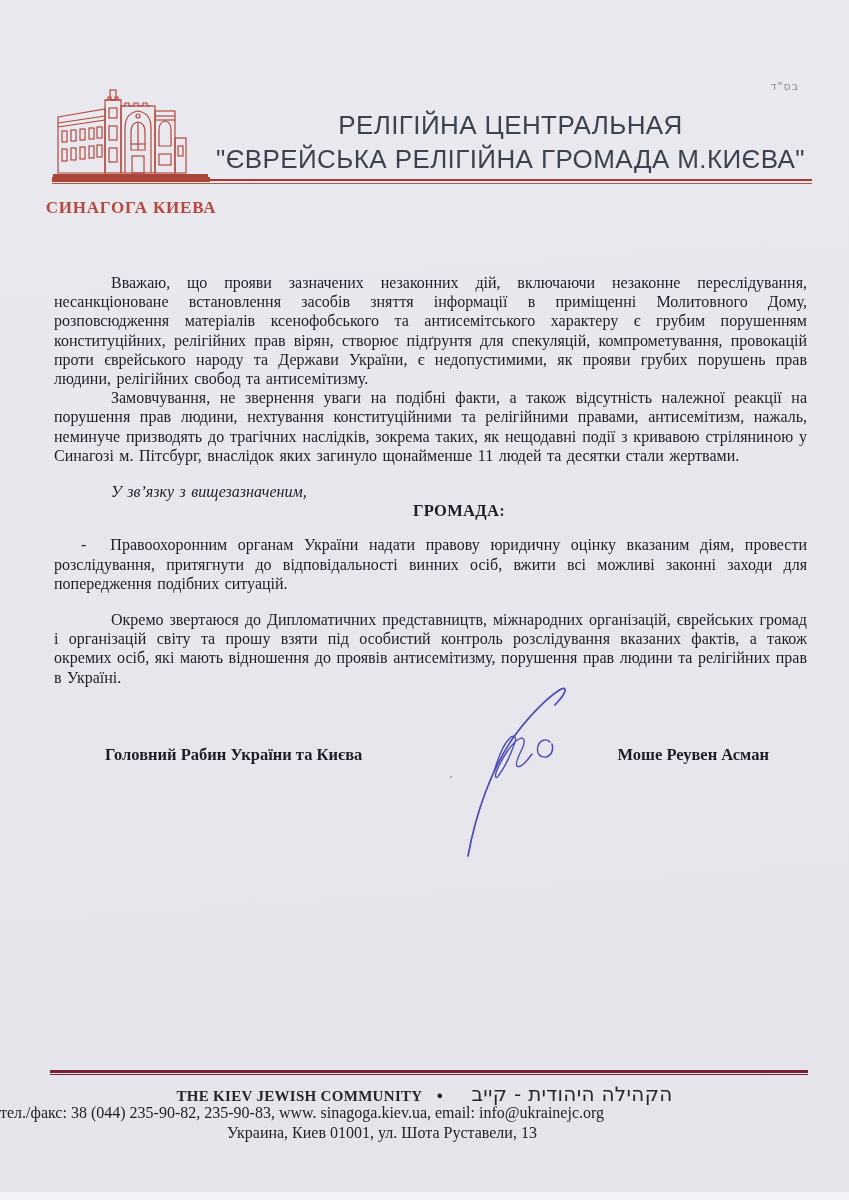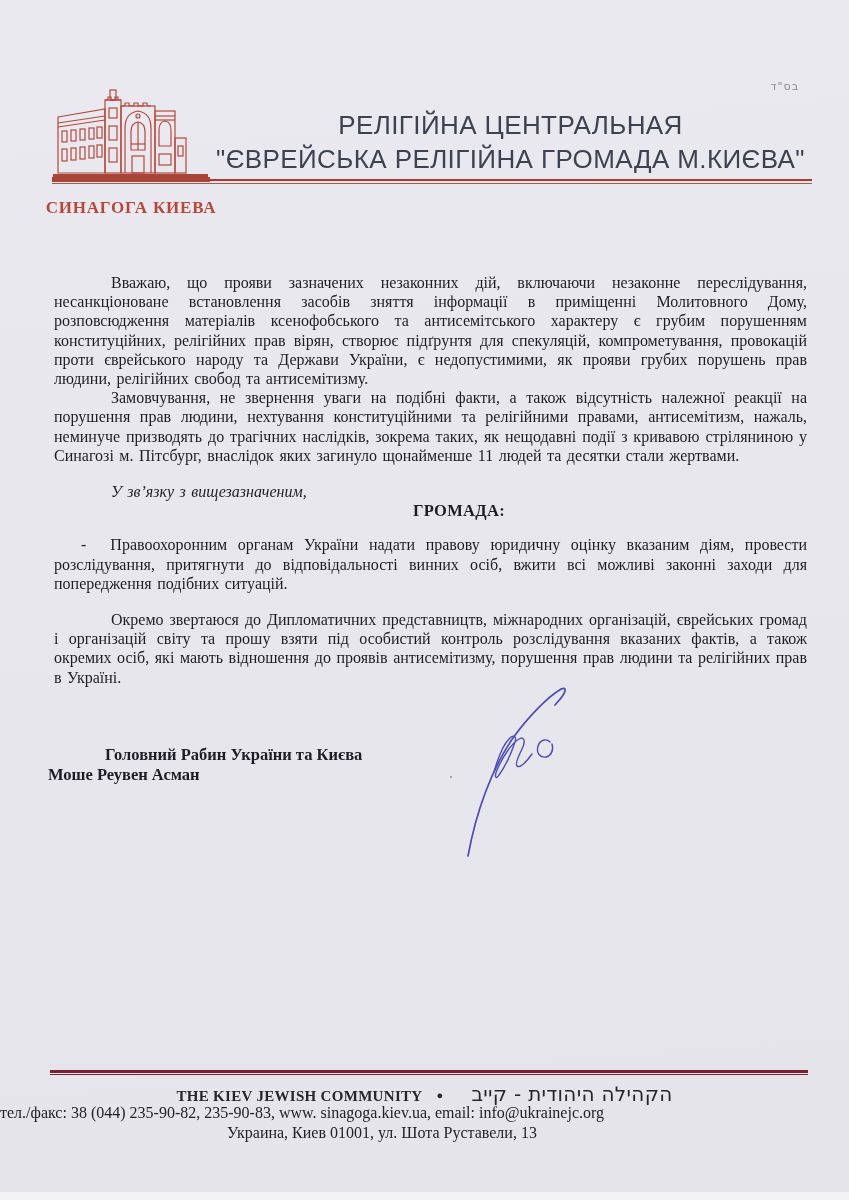--- a/index.html
+++ b/index.html
@@ -46,21 +46,21 @@
     margin-top:2px; text-align:center; font-weight:bold; font-size:16.5px;
     letter-spacing:0.3px;
   }
   .demand-item { margin-top:15px !important; text-indent:27px !important; }
   .demand-gap { display:inline-block; width:24px; }
   .closing-par { margin-top:17px !important; }
   
   .signature-row {
     position:absolute; left:48px; top:745px; width:753px;
     display:flex; justify-content:space-between;
-    font-weight:bold; font-size:16.5px;flex-direction:column;
+    font-weight:bold; font-size:16.5px;
   }
   .signature-row .sig-title { padding-left:57px; }
   .signature-row .sig-name  { padding-right:32px; }
   .signature-svg { position:absolute; left:438px; top:680px; }
   
   .footer-rule { position:absolute; left:50px; top:1070px; width:758px; height:1px;
     border-top:3.5px solid #772134; border-bottom:1.5px solid #7a2135; }
   .footer-line1 {
     position:absolute; left:0; top:1082px; width:849px; text-align:center;
     font-weight:600; font-size:15px; letter-spacing:0.3px; color:#26262e;

